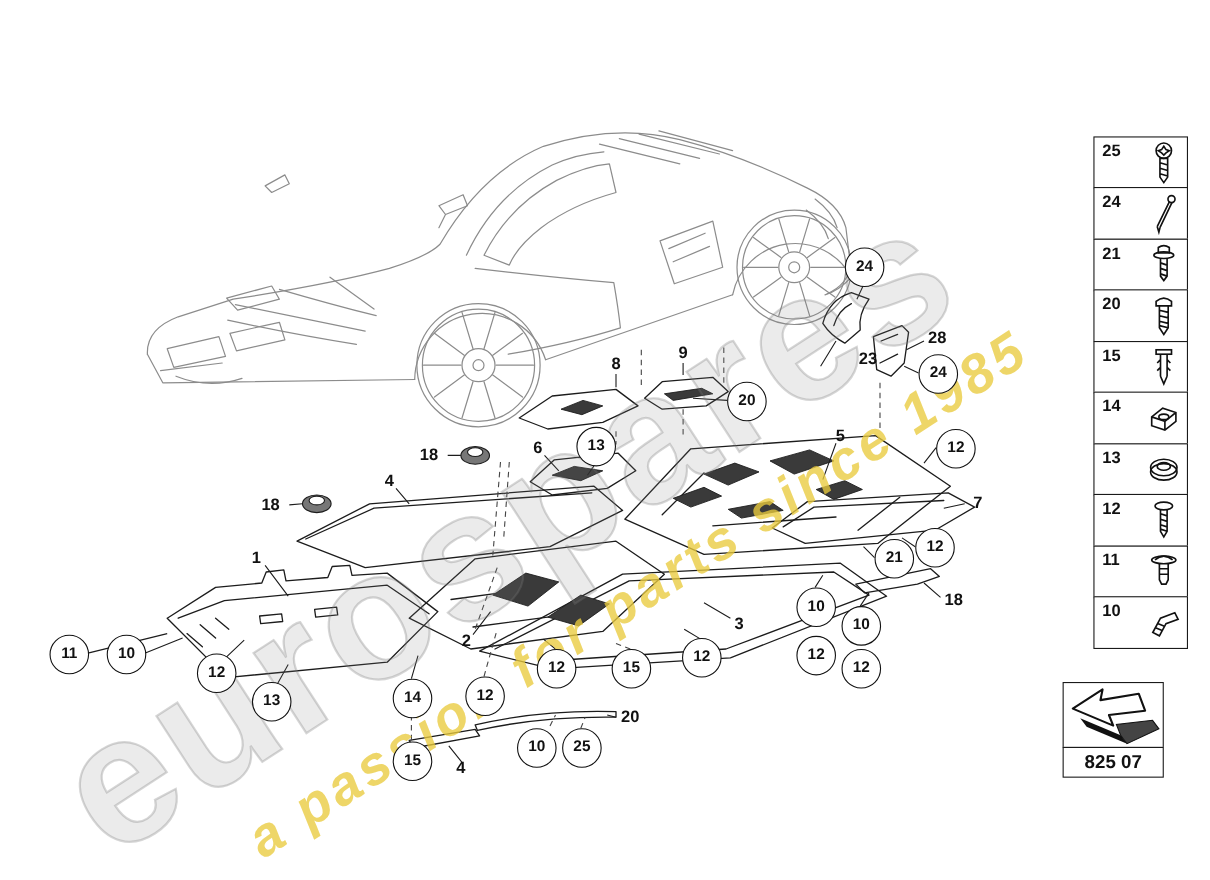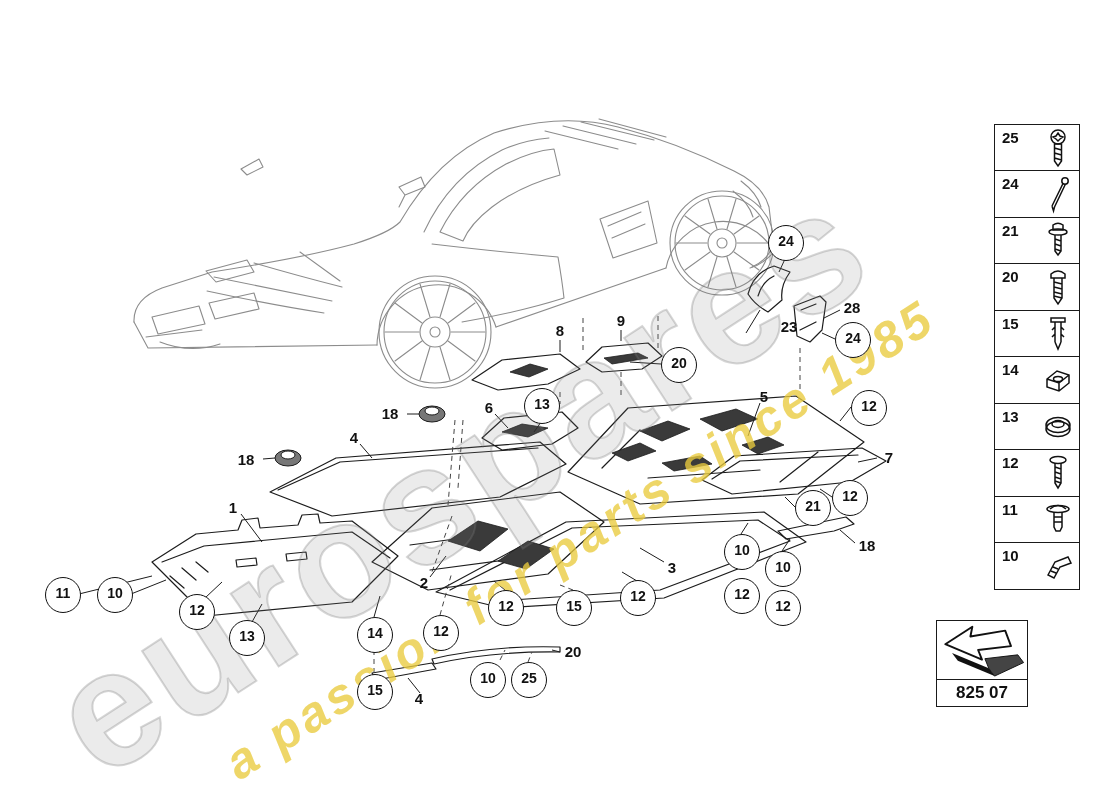--- a/index.html
+++ b/index.html
@@ -14,21 +14,21 @@
           white-space:nowrap;pointer-events:none;z-index:4;}
   #callouts{position:absolute;left:0;top:0;width:1100px;height:800px;z-index:6;}
   .co{position:absolute;text-align:center;}
   .circ{width:34px;height:34px;border:1.7px solid #111;border-radius:50%;background:#fff;
         font-size:14px;font-weight:700;line-height:31px;}
   .plain{width:28px;line-height:18px;font-size:15px;font-weight:700;}
   #legend{position:absolute;left:994px;top:125px;width:86px;z-index:7;}
   .lrow{height:48px;border:1.5px solid #1a1a1a;margin-top:-1.5px;position:relative;background:#fff;box-sizing:border-box;}
   .lnum{position:absolute;left:7px;top:4px;font-size:15px;font-weight:700;}
   .licon{position:absolute;right:5px;top:3px;width:32px;height:40px;}
-  #codebox{position:absolute;left:936px;top:620px;width:92px;z-index:7;}
+  #codebox{position:absolute;left:966px;top:620px;width:92px;z-index:7;}
   .cb-icon{display:block;width:92px;height:60px;border:1.5px solid #1a1a1a;background:#fff;box-sizing:border-box;}
   .cb-code{border:1.5px solid #1a1a1a;margin-top:-1.5px;height:28px;line-height:26px;text-align:center;
            font-weight:700;font-size:17px;background:#fff;box-sizing:border-box;}
 </style>
 </head>
 <body>
 
 <div id="stage">
 
   <svg id="diagram" width="1100" height="800" viewBox="0 0 1100 800">

